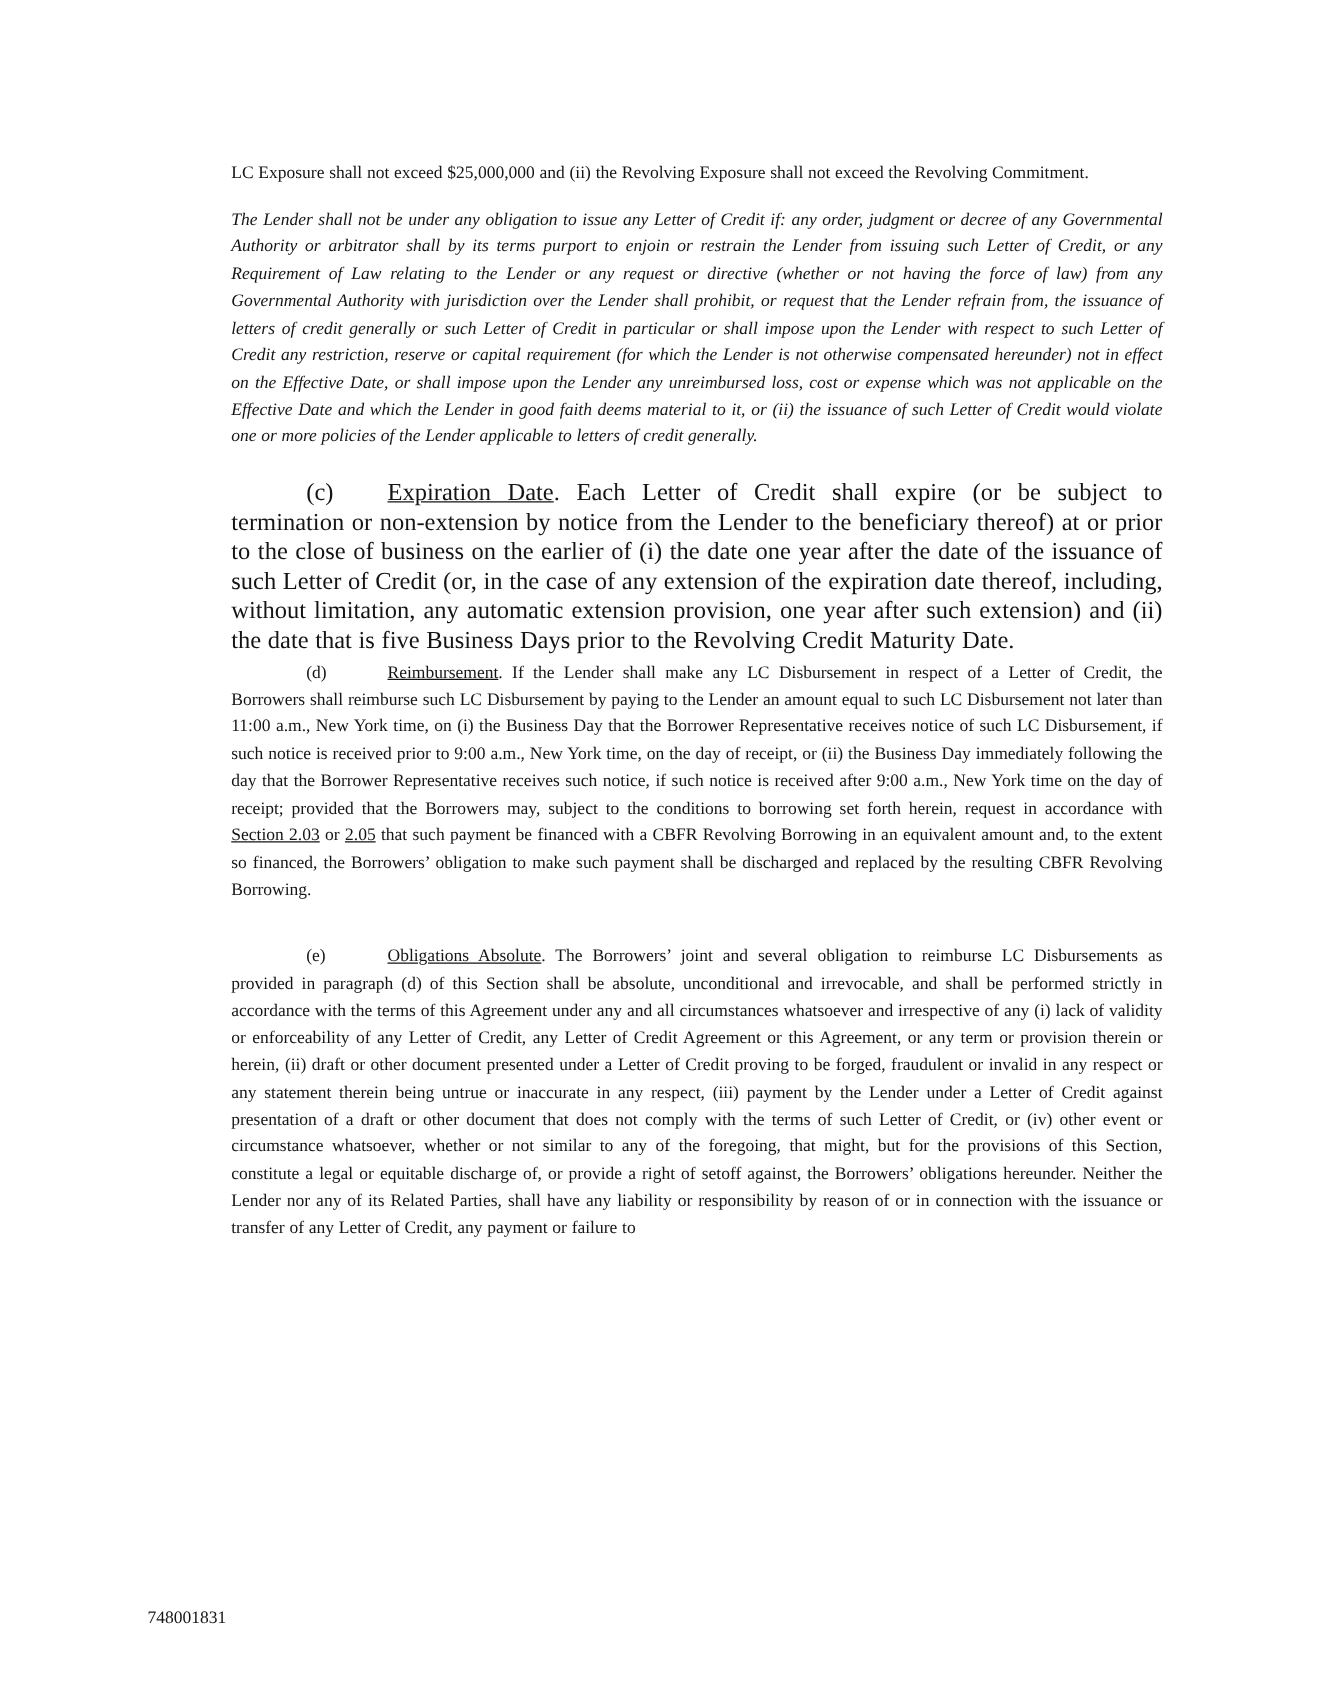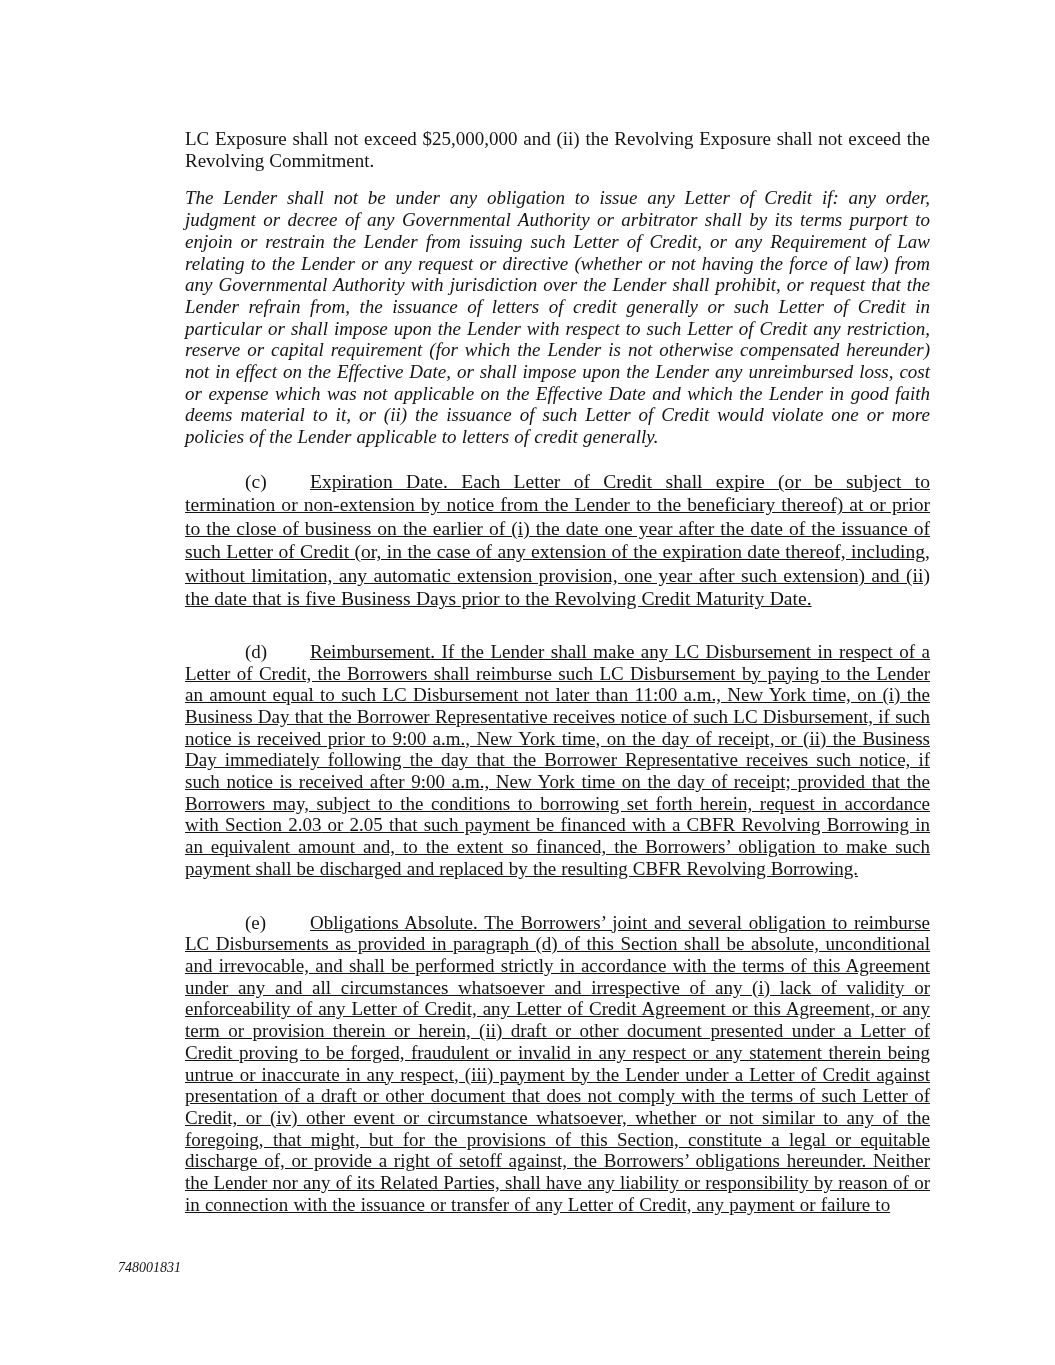--- a/index.html
+++ b/index.html
@@ -18,60 +18,58 @@
   }
   .textblock {
     position: absolute;
     left: 185px;
     top: 128px;
     width: 745px;
   }
   .para {
     margin: 0;
     text-align: justify;
-    font-size: 19px;
+    font-size: 14px;
     line-height: 21.7px;
     word-spacing: 0.02em;
   }
   .para.lg {
     font-size: 19.6px;
     line-height: 23.5px;
   }
   .lettered {
     text-indent: 60px;
-    text-decoration: underline;
   }
   .plabel {
     display: inline-block;
     width: 65px;
     text-indent: 0;
   }
   .u {
     text-decoration: underline;
   }
   .m1 { margin-top: 16px; font-style: italic; }
   .m2 { margin-top: 22px; }
-  .m3 { margin-top: 30px; }
+  .m3 { margin-top: 4px; }
   .m4 { margin-top: 32px; }
   .pagenum {
     position: absolute;
     top: 1259px;
     left: 0;
     width: 100%;
     text-align: center;
     font-size: 18px;
     line-height: 22px;
   }
   .docid {
     position: absolute;
-    top: 1259px;
+    top: 1286px;
     left: 118px;
     font-size: 14px;
     line-height: 17px;
-    font-style: italic;
   }
 </style>
 </head>
 <body>
 
 <div class="page">
 
   <div class="textblock">
 
     <p class="para">LC Exposure shall not exceed $25,000,000 and (ii) the Revolving Exposure shall not exceed the Revolving Commitment.</p>

